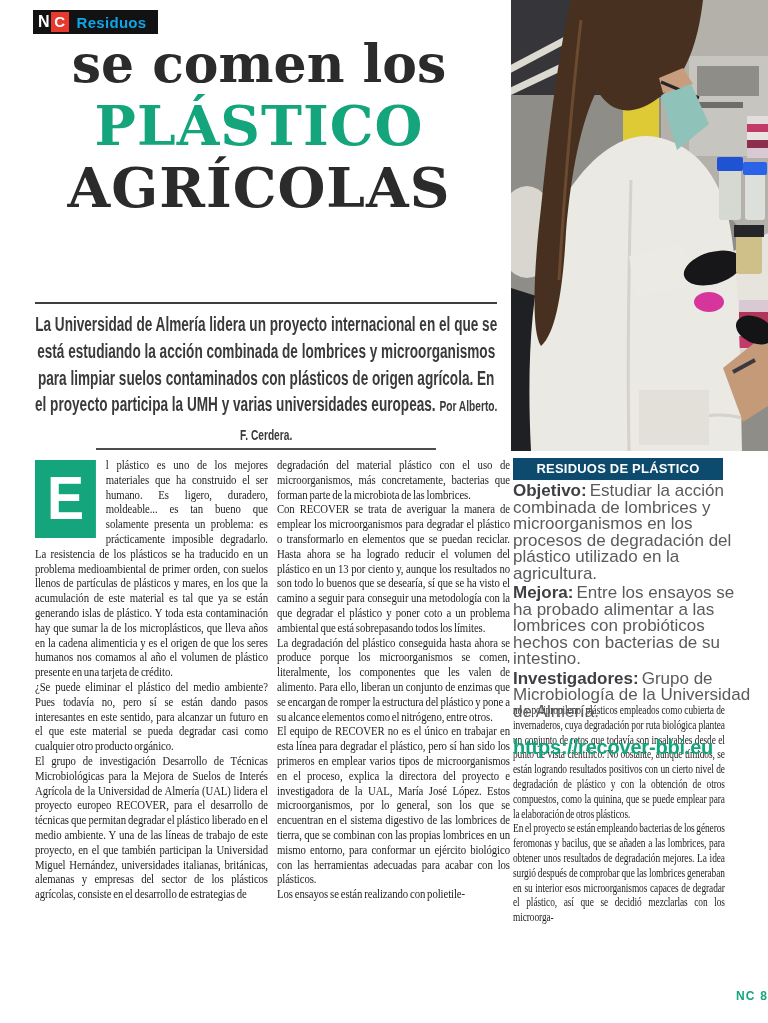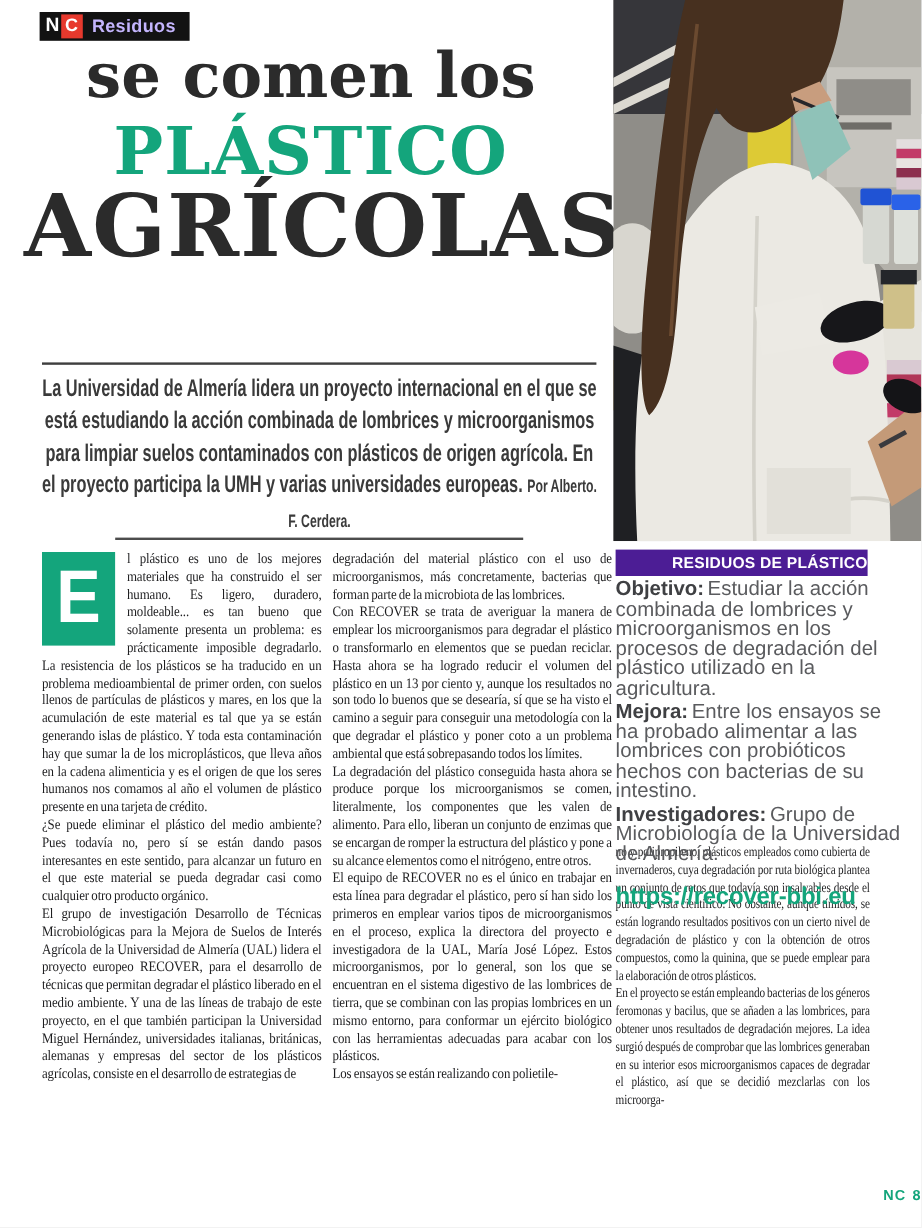--- a/index.html
+++ b/index.html
@@ -9,29 +9,29 @@
     background:#ffffff; overflow:hidden;
     font-family:"Liberation Serif", serif;
   }
 
   
   .badge { position:absolute; left:33px; top:10px; height:24px; background:#121212;
            display:flex; align-items:center; padding:0 12px 0 5px; }
   .badge .n { color:#fff; font:700 16px/16px "Liberation Sans", sans-serif; margin-right:1px; }
   .badge .c { background:#e7392d; color:#fff; width:18px; height:20px; text-align:center;
               font:700 15px/20px "Liberation Sans", sans-serif; }
-  .badge .section { color:#c4b5fd; margin-left:8px; letter-spacing:.3px;
+  .badge .section { color:#0ea5e9; margin-left:8px; letter-spacing:.3px;
               font:700 15px/15px "Liberation Sans", sans-serif; }
 
   
   .title { position:absolute; left:20px; top:33px; width:478px; text-align:center;
            font-family:"DejaVu Serif", serif; font-weight:700; color:#2b2b2b; }
   .title div { font-size:52px; line-height:62px; }
   .title .t3 { color:#14a57c; font-size:55px; letter-spacing:1px; }
-  .title .t4 { font-size:72px; letter-spacing:1px; }
+  .title .t4 { font-size:55px; letter-spacing:1px; }
 
   
   .rule-top { position:absolute; left:35px; top:302px; width:462px; height:2px; background:#3e3e3e; }
   .lede-wrap { position:absolute; left:35px; top:311px; width:462px; }
   .lede { width:680px; transform:scaleX(0.68); transform-origin:0 0; text-align:center;
           font-family:"Liberation Sans", sans-serif; font-weight:700;
           font-size:20px; line-height:26.8px; color:#3a3a3a; }
   .lede .byline { font-size:15px; }
   .lede-underline { position:absolute; left:96px; top:448px; width:340px; height:2px; background:#4c4c4c; }
 
@@ -48,21 +48,21 @@
         font-size:11.5px; line-height:14.8px; word-spacing:-0.8px; letter-spacing:-0.1px; }
   .colinner p { margin:0; }
 
   .dropcap { float:left; width:68px; height:78px; margin:2px 11px 3px 0; background:#14a57c;
              color:#fff; text-align:center;
              font:700 62px/76px "Liberation Sans", sans-serif; }
 
   
   .sidebar { position:absolute; left:513px; top:458px; width:244px;
              font-family:"Liberation Sans", sans-serif; }
-  .sb-header { width:210px; height:22px; background:#4c1d95; color:#fff; text-align:right;
+  .sb-header { width:210px; height:22px; background:#0c4a6e; color:#fff; text-align:center;
                font-weight:700; font-size:13px; line-height:22px; letter-spacing:.2px; }
   .sb-item { margin-top:3px; font-size:17px; line-height:16.5px; color:#5a5b5e; }
   .sb-label { font-weight:700; color:#3f4043; margin-right:3px; }
   .sb-links { margin-top:15px; }
   .sb-link { display:block; color:#14a57c; font-weight:700; font-size:20px; line-height:25px;
              text-decoration:none; letter-spacing:-0.2px; }
 
   
   .footer { position:absolute; left:0; top:989px; width:768px; text-align:right;
             color:#14a57c; font:700 12px/14px "Liberation Sans", sans-serif; letter-spacing:1px; }

